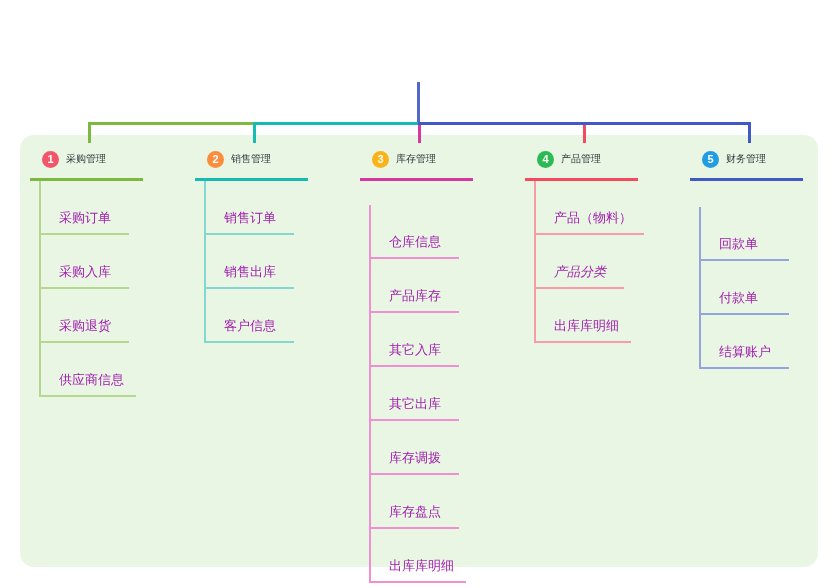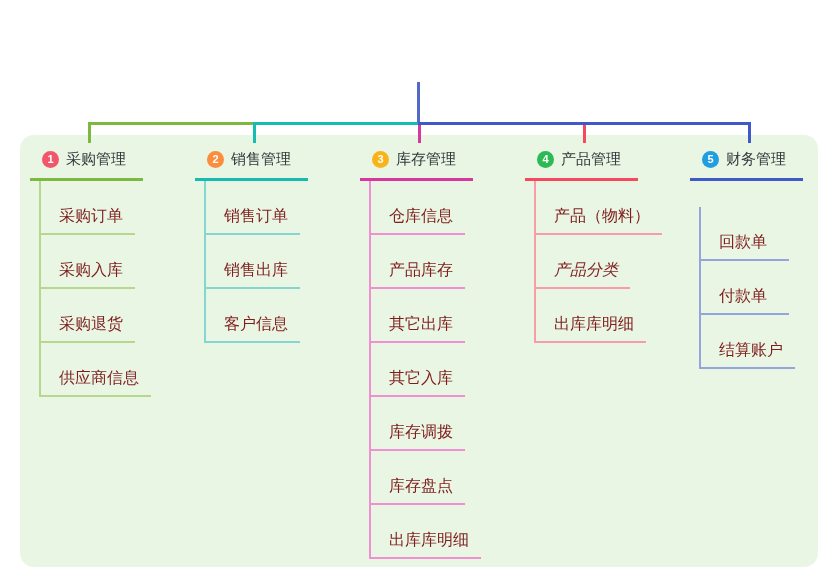--- a/index.html
+++ b/index.html
@@ -29,35 +29,35 @@
   .branch-title {
     display:flex; align-items:center; gap:7px;
     height:22px; padding:0 0 8px 12px;
     border-bottom:3px solid #999; cursor:pointer;
   }
   .badge {
     width:17px; height:17px; border-radius:50%; flex:0 0 17px;
     color:#fff; font-size:11px; font-weight:600; line-height:17px;
     display:flex; align-items:center; justify-content:center;
   }
-  .branch-label { font-size:15px; color:#33383d; font-weight:500; white-space:nowrap; }
+  .branch-label { font-size:10px; color:#33383d; font-weight:500; white-space:nowrap; }
 
   .children {
     list-style:none; margin:0 0 0 9px; padding:0;
     border-left:2px solid #ccc;
   }
   .child {
     height:54px; box-sizing:border-box;
     display:flex; align-items:flex-end;
     width:max-content; min-width:88px;
     padding:0 12px 0 18px;
     border-bottom:2px solid #ccc;
     cursor:pointer;
   }
-  .child-label { font-size:16px; color:#7f1d1d; margin-bottom:6px; white-space:nowrap; }
+  .child-label { font-size:13px; color:#a21caf; margin-bottom:6px; white-space:nowrap; }
 </style>
 </head>
 <body>
 
 <div class="stage">
 
   <div class="panel" style="background: rgb(233, 246, 228);"></div>
 
   <div class="line" style="left: 417px; top: 82px; width: 3px; height: 40px; background: rgb(84, 104, 202);"></div>
 
@@ -116,35 +116,35 @@
     <span class="child-label">客户信息</span>
   </li>
 </ul>
   </div>
 
   <div class="branch" style="left: 360px;">
     <div class="branch-title" style="border-bottom-color: rgb(215, 55, 158);">
       <span class="badge" style="background: rgb(250, 179, 24);">3</span>
       <span class="branch-label">库存管理</span>
     </div>
-    <ul class="children" style="border-left-color: rgb(240, 143, 210);">
+    <ul class="children" style="border-left-color: rgb(240, 143, 210); margin-top: 24px;">
   <li class="child" style="border-bottom-color: rgb(240, 143, 210);">
     <span class="child-label">仓库信息</span>
   </li>
 
   <li class="child" style="border-bottom-color: rgb(240, 143, 210);">
     <span class="child-label">产品库存</span>
   </li>
 
   <li class="child" style="border-bottom-color: rgb(240, 143, 210);">
-    <span class="child-label">其它出库</span>
+    <span class="child-label">其它入库</span>
   </li>
 
   <li class="child" style="border-bottom-color: rgb(240, 143, 210);">
-    <span class="child-label">其它入库</span>
+    <span class="child-label">其它出库</span>
   </li>
 
   <li class="child" style="border-bottom-color: rgb(240, 143, 210);">
     <span class="child-label">库存调拨</span>
   </li>
 
   <li class="child" style="border-bottom-color: rgb(240, 143, 210);">
     <span class="child-label">库存盘点</span>
   </li>
 

